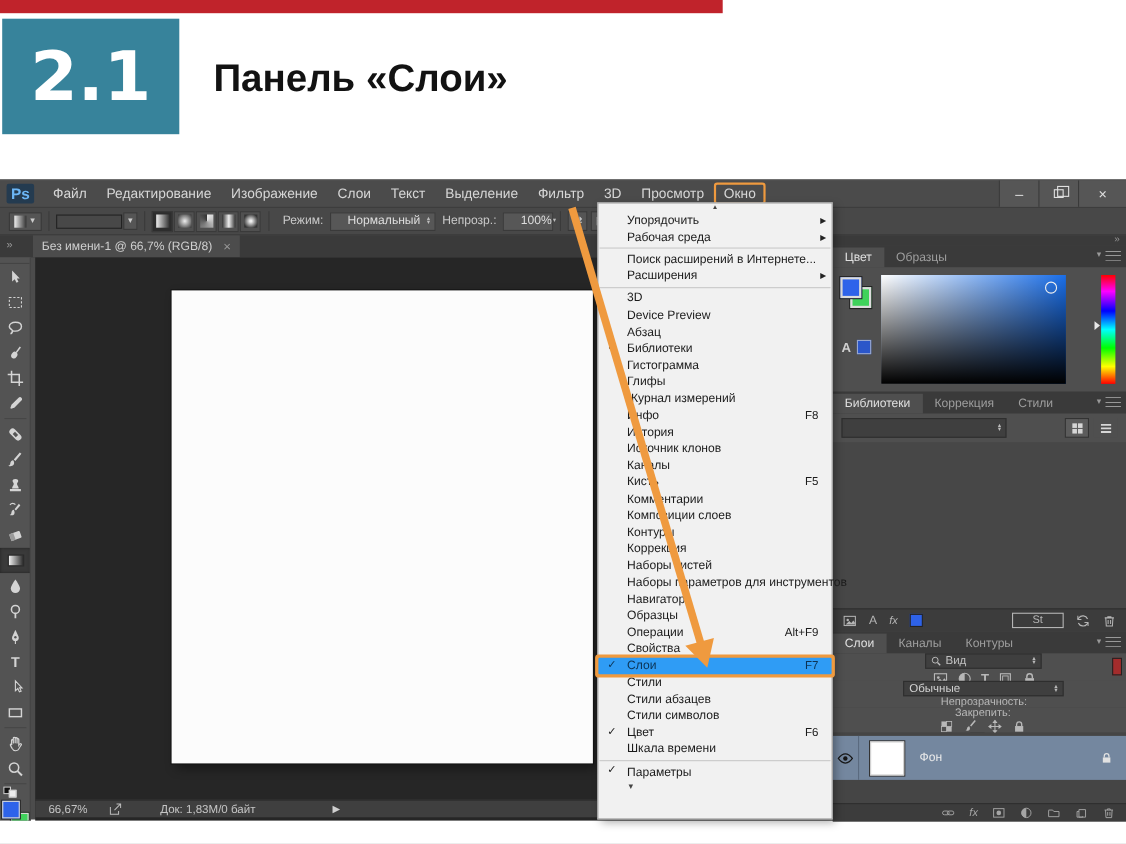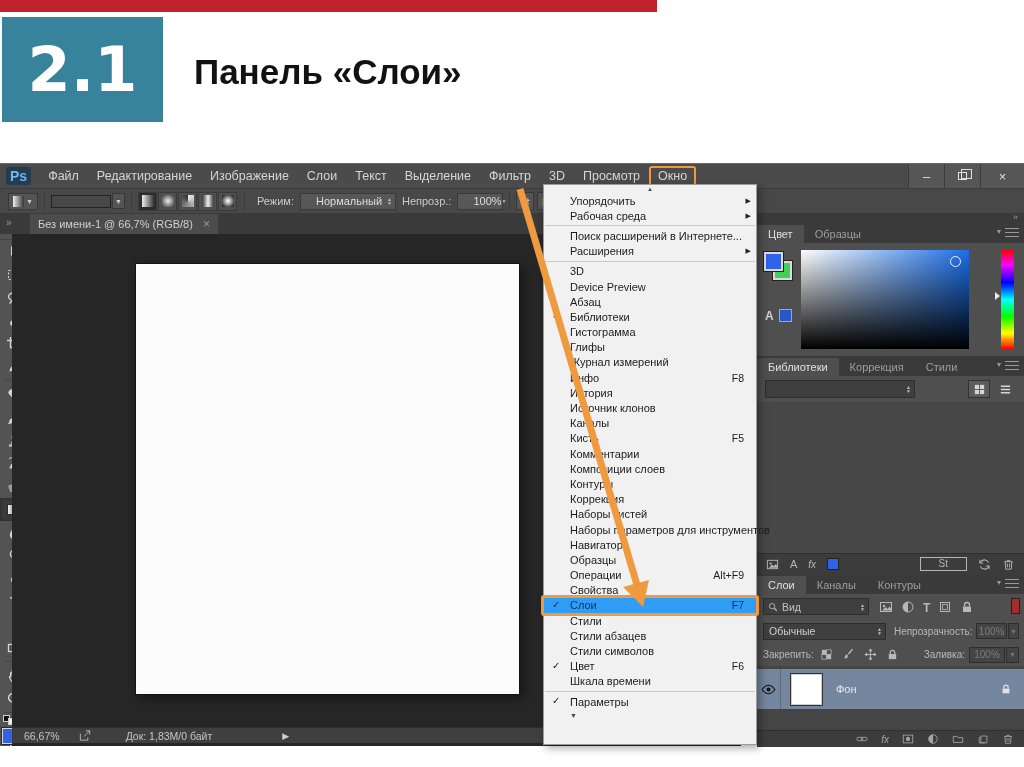--- a/index.html
+++ b/index.html
@@ -84,21 +84,21 @@
   .fg-sw { position:absolute; left:2px; top:1px; width:16px; height:16px; background:#2e63ea;
            border:1px solid #d8d8d8; box-shadow:0 0 0 1px #2a2a2a; }
   .bg-sw { position:absolute; left:10px; top:12px; width:16px; height:16px; background:#3fd25b;
            border:1px solid #d8d8d8; box-shadow:0 0 0 1px #2a2a2a; }
   .mini-sw { position:relative; width:14px; height:10px; margin:1px auto 0 3px; }
   .mini-sw i { position:absolute; width:7px; height:7px; border:1px solid #cfcfcf; display:block; }
   .mini-sw i:first-child { left:0; top:0; background:#111; }
   .mini-sw i:last-child { left:5px; top:3px; background:#eee; }
 
   
-  .docarea { position:absolute; left:12px; top:70px; width:729px; height:512px; background:#262626; }
+  .docarea { position:absolute; left:32px; top:70px; width:729px; height:512px; background:#262626; }
   .canvas { position:absolute; left:124px; top:30px; width:383px; height:430px; background:#fcfcfc;
             box-shadow:0 0 0 1px #141414, 4px 4px 10px rgba(0,0,0,.45); }
   .statusbar { position:absolute; left:0; top:493px; width:729px; height:16px; background:#3f3f3f;
                border-top:1px solid #2e2e2e; display:flex; align-items:center; color:#c5c5c5; font-size:10.5px; }
   .sb-zoom { margin-left:12px; }
   .sb-share { margin-left:18px; width:14px; height:13px; }
   .sb-doc { margin-left:34px; }
   .sb-arrow { margin-left:70px; font-size:9px; color:#cfcfcf; }
 
   
@@ -146,21 +146,21 @@
 
   .libfooter { height:21px; background:#3c3c3c; display:flex; align-items:center; padding:0 9px; gap:11px;
                color:#b5b5b5; border-top:1px solid #2f2f2f; }
   .libfooter svg { width:13px; height:13px; display:block; }
   .ft-a { font-size:11px; } .ft-fx { font-size:10px; font-style:italic; }
   .ft-sq { width:12px; height:12px; background:#2e62e8; border:1px solid #222; }
   .ft-spacer { flex:1; }
   .ft-st { font-size:10px; border:1px solid #b5b5b5; padding:1px 18px; line-height:1;margin-left:28px; }
 
   .layerspanel { position:relative; height:172px; }
-  .lp-row { position:relative; height:24px; background:#4f4f4f; display:flex; align-items:center; }
+  .lp-row { position:relative; height:24px; background:#4f4f4f; display:flex; align-items:center;flex-direction:column; }
   .lp-filter { height:25px; }
   .lp-search { margin-left:6px; width:106px; height:17px; background:#3f3f3f; border:1px solid #2e2e2e;
                display:flex; align-items:center; color:#c0c0c0; font-size:10.5px; gap:4px; padding-left:4px; }
   .lp-search svg { width:10px; height:10px; }
   .lp-ics { display:flex; gap:8px; margin-left:10px; color:#b8b8b8; align-items:center; }
   .lp-ics svg { width:14px; height:14px; display:block; }
   .lp-ics .tletter { font-size:12px; color:#b8b8b8; }
   .lp-redtoggle { position:absolute; right:4px; top:4px; width:9px; height:16px; background:#a32c2c; border:1px solid #222; }
   .lp-blend-dd { margin-left:6px; width:146px; height:17px; background:#3f3f3f; border:1px solid #2e2e2e;
                  color:#cfcfcf; font-size:10.5px; display:flex; align-items:center; padding-left:5px; }

